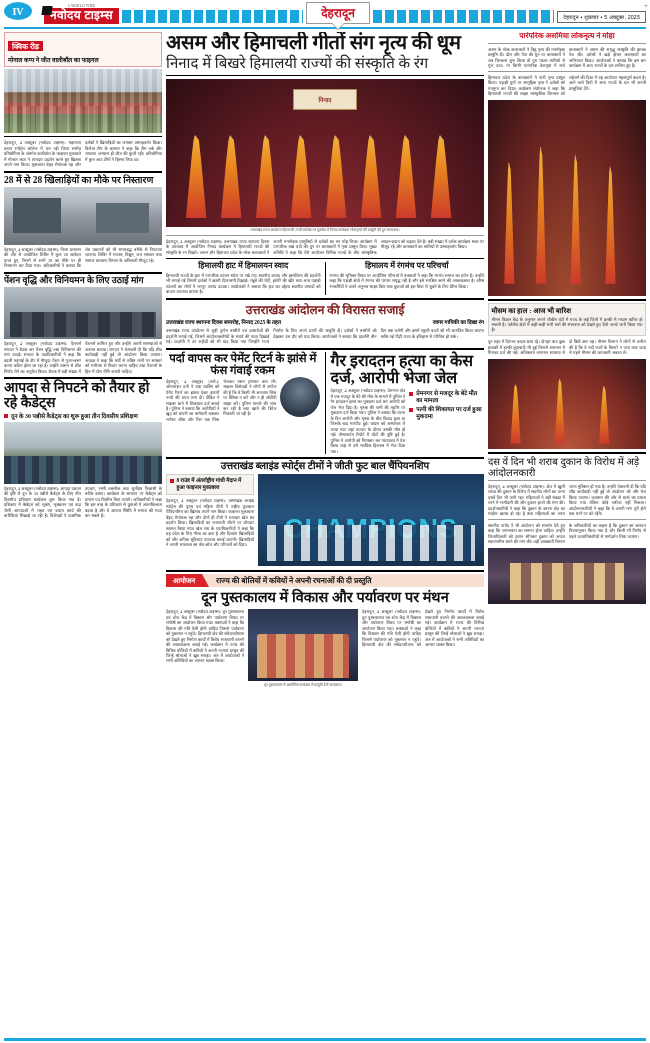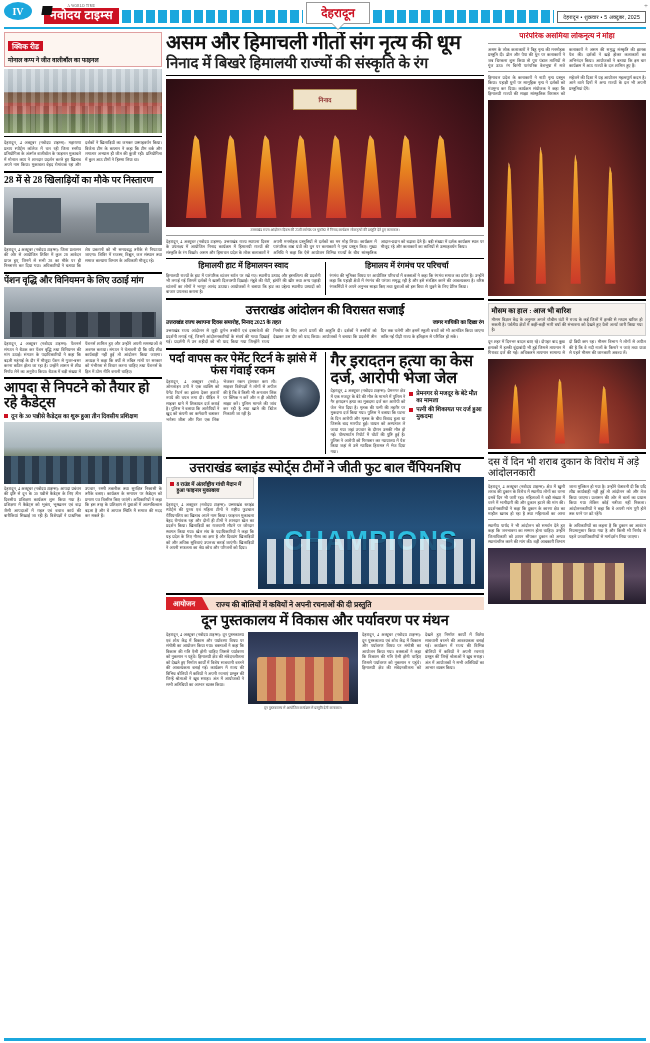--- a/index.html
+++ b/index.html
@@ -54,21 +54,21 @@
     gap: 4px;
     padding: 3px 4px 4px 4px;
     height: 1014px;
   }
   .col { position: relative; overflow: hidden; }
   h1.main-head {
     font-size: 20px; line-height: 1.02; font-weight: bold; color: #111;
     letter-spacing: -.2px; text-align: left;
     font-family: "Liberation Serif", serif;
   }
-  h2.sub-head { font-size: 15px; line-height: 1.1; font-weight: bold; color:#222; margin-top:3px; }
+  h2.sub-head { font-size: 15px; line-height: 1.1; font-weight: normal; color:#222; margin-top:3px; }
   h3.sec-head { font-size: 11.5px; font-weight: bold; line-height:1.08; color:#111; }
   h3.sec-head.center { text-align:center; }
 
   .body-text {
     font-size: 4.1px; line-height: 1.34; color: #2a2a2a; text-align: justify;
     column-gap: 4px; letter-spacing: .03px;
     word-spacing: .2px;
   }
   .body-text.c2 { column-count: 2; }
   .body-text.c3 { column-count: 3; }
@@ -127,21 +127,21 @@
     background:#d9a07c; border-radius:50%; }
   .banner-ninad { position:absolute; left:40%; top:7%; width:20%; height:14%;
     background:#efe2c8; border:1px solid #b08f5a; display:flex; align-items:center; justify-content:center;
     color:#8a2a2a; font-size:6px; font-weight:bold; }
   .ph-dance-right { height: 196px; background:
       radial-gradient(ellipse at 50% 100%, #a04a2e 0%, #6a2420 60%, #2e1014 100%); }
   .ph-dance-lowerright { height: 90px; background:
       radial-gradient(ellipse at 50% 100%, #b8553a 0%, #7d2c24 60%, #36161a 100%); }
 
   
-  .ph-champ { height: 112px; background:
+  .ph-champ { height: 92px; background:
       linear-gradient(180deg,#1b3a5c 0%,#25527c 45%,#16304d 100%); }
   .champ-word {
     position:absolute; left:0; right:0; top:44%; text-align:center;
     font-size: 27px; font-weight: bold; color:#2ec4e6; letter-spacing:1px;
     font-family:"Liberation Sans", sans-serif; opacity:.95;
     text-shadow: 0 1px 0 #0d2337;
   }
   .champ-team { position:absolute; left:4%; right:4%; bottom:5%; height:40%;
     background: repeating-linear-gradient(90deg, #e8eef2 0 9px, #1d4268 9px 17px); opacity:.85; }
 
@@ -280,21 +280,21 @@
           <div class="body-text" style="margin-top:2px;">हिमालयी राज्यों के हाट में पारंपरिक व्यंजन स्टॉल पर रखे गए। स्थानीय उत्पाद और हस्तशिल्प की प्रदर्शनी भी लगाई गई जिसमें दर्शकों ने खासी दिलचस्पी दिखाई। मंडुवे की रोटी, झंगोरे की खीर तथा अन्य पहाड़ी व्यंजनों का लोगों ने भरपूर आनंद उठाया। आयोजकों ने बताया कि हाट का उद्देश्य स्थानीय उत्पादों को बाजार उपलब्ध कराना है।</div>
         </div>
         <div style="background:#000;"></div>
         <div>
           <h3 class="sec-head center" style="font-size:8px;">हिमालय में रंगमंच पर परिचर्चा</h3>
           <div class="body-text" style="margin-top:2px;">रंगमंच की भूमिका विषय पर आयोजित परिचर्चा में वक्ताओं ने कहा कि रंगमंच समाज का दर्पण है। उन्होंने कहा कि पहाड़ी क्षेत्रों में रंगमंच की परंपरा समृद्ध रही है और इसे संरक्षित करने की आवश्यकता है। वरिष्ठ रंगकर्मियों ने अपने अनुभव साझा किए तथा युवाओं को इस विधा से जुड़ने के लिए प्रेरित किया।</div>
         </div>
       </div>
 
       <div class="hr-dbl"></div>
-      <div class="band-head" style="color:#000000;">उत्तराखंड आंदोलन की विरासत सजाई</div>
+      <div class="band-head" style="color:#7f1d1d;">उत्तराखंड आंदोलन की विरासत सजाई</div>
       <div style="display:flex; gap:6px; justify-content:space-between;">
         <div class="small-head" style="font-size:5.4px; font-weight:bold;">उत्तराखंड राज्य स्थापना दिवस समारोह, निनाद 2025 के तहत</div>
         <div class="small-head" style="font-size:5.4px; font-weight:bold;">जागर गायिकी का दिखा रंग</div>
       </div>
       <div class="body-text c3" style="margin-top:2px;">उत्तराखंड राज्य आंदोलन से जुड़ी दुर्लभ तस्वीरों एवं दस्तावेजों की प्रदर्शनी लगाई गई, जिसमें आंदोलनकारियों के संघर्ष की गाथा दिखाई गई। प्रदर्शनी में उन शहीदों को भी याद किया गया जिन्होंने राज्य निर्माण के लिए अपने प्राणों की आहुति दी। दर्शकों ने तस्वीरों को देखकर उस दौर को याद किया। आयोजकों ने बताया कि प्रदर्शनी तीन दिन तक चलेगी और इसमें स्कूली बच्चों को भी आमंत्रित किया जाएगा ताकि नई पीढ़ी राज्य के इतिहास से परिचित हो सके।</div>
 
       <div class="hr-dbl"></div>
 
       <div style="display:grid; grid-template-columns:1fr 1px 1fr; gap:5px;">
         <div>
@@ -315,21 +315,21 @@
               <div class="bul">
                 <div class="sq"></div>
                 <div class="bt">पत्नी की शिकायत पर दर्ज हुआ मुकदमा</div>
               </div>
             </div>
           </div>
         </div>
       </div>
 
       <div class="hr-dbl"></div>
-      <h3 class="sec-head center" style="font-size:13px;">उत्तराखंड ब्लाइंड स्पोर्ट्स टीमों ने जीती फुट बाल चैंपियनशिप</h3>
+      <h3 class="sec-head center" style="font-size:10px;">उत्तराखंड ब्लाइंड स्पोर्ट्स टीमों ने जीती फुट बाल चैंपियनशिप</h3>
 
       <div style="display:grid; grid-template-columns:88px 1fr; gap:4px; margin-top:2px;">
         <div>
           <div class="info-box">
             <div class="bul">
               <div class="sq"></div>
               <div class="bt" style="font-size:5.4px;">8 राउंड में अंतर्राष्ट्रीय गांधी मैदान में हुआ फाइनल मुकाबला</div>
             </div>
           </div>
           <div class="body-text" style="margin-top:3px;">देहरादून, 4 अक्टूबर (नवोदय टाइम्स): उत्तराखंड ब्लाइंड स्पोर्ट्स की पुरुष एवं महिला टीमों ने राष्ट्रीय फुटबाल चैंपियनशिप का खिताब अपने नाम किया। फाइनल मुकाबला बेहद रोमांचक रहा और दोनों ही टीमों ने शानदार खेल का प्रदर्शन किया। खिलाड़ियों का राजधानी लौटने पर जोरदार स्वागत किया गया। खेल संघ के पदाधिकारियों ने कहा कि यह प्रदेश के लिए गौरव का क्षण है और दिव्यांग खिलाड़ियों को और अधिक सुविधाएं उपलब्ध कराई जाएंगी। खिलाड़ियों ने अपनी सफलता का श्रेय कोच और परिजनों को दिया।</div>

